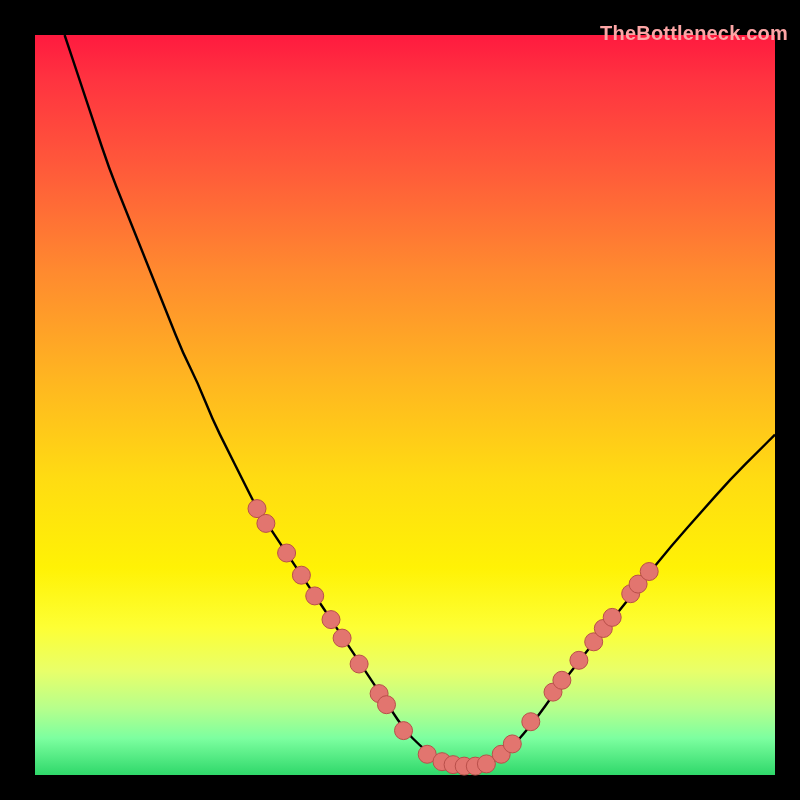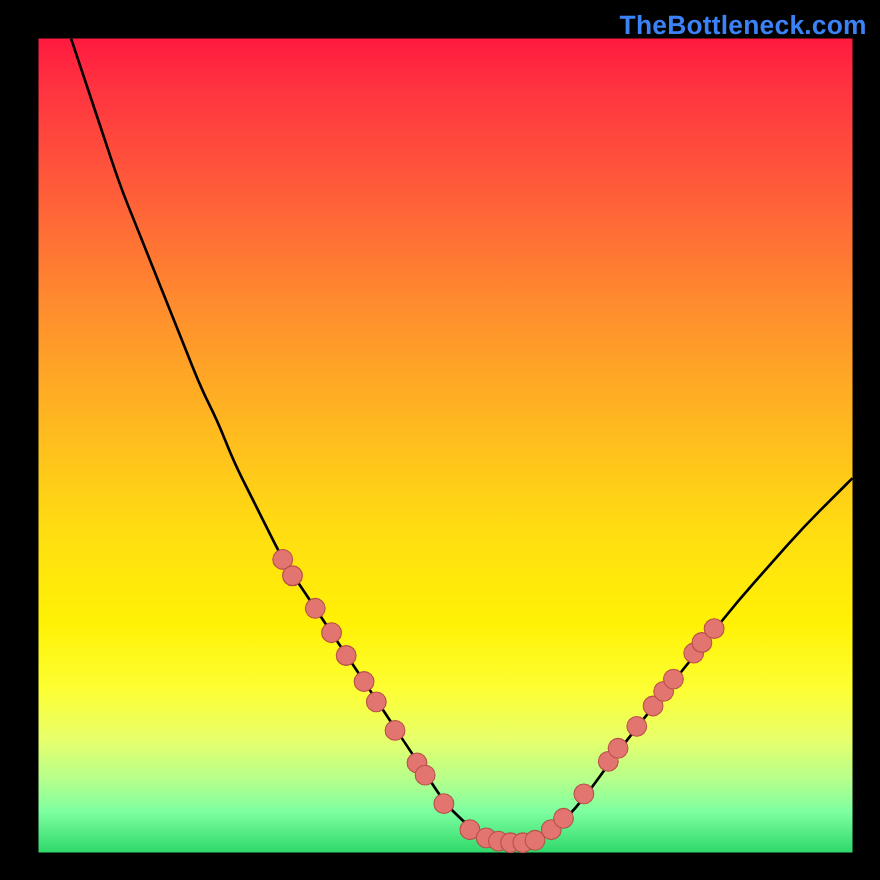--- a/index.html
+++ b/index.html
@@ -34,26 +34,26 @@
       #fff205 72%,
       #fdff34 80%,
       #e8ff6a 86%,
       #b6ff8c 91%,
       #7dffa0 95%,
       #2fd86a 100%
     );
   }
   .watermark {
     position: absolute;
-    top: 10px;
+    top: 22px;
     right: 12px;
     font-family: Arial, Helvetica, sans-serif;
-    font-size: 24px;
+    font-size: 20px;
     font-weight: 600;
-    color: #3b82f6;
+    color: #fca5a5;
     letter-spacing: 0.2px;
     user-select: none;
   }
   svg.curve {
     position: absolute;
     left: 0;
     top: 0;
     width: 740px;
     height: 740px;
     overflow: visible;

